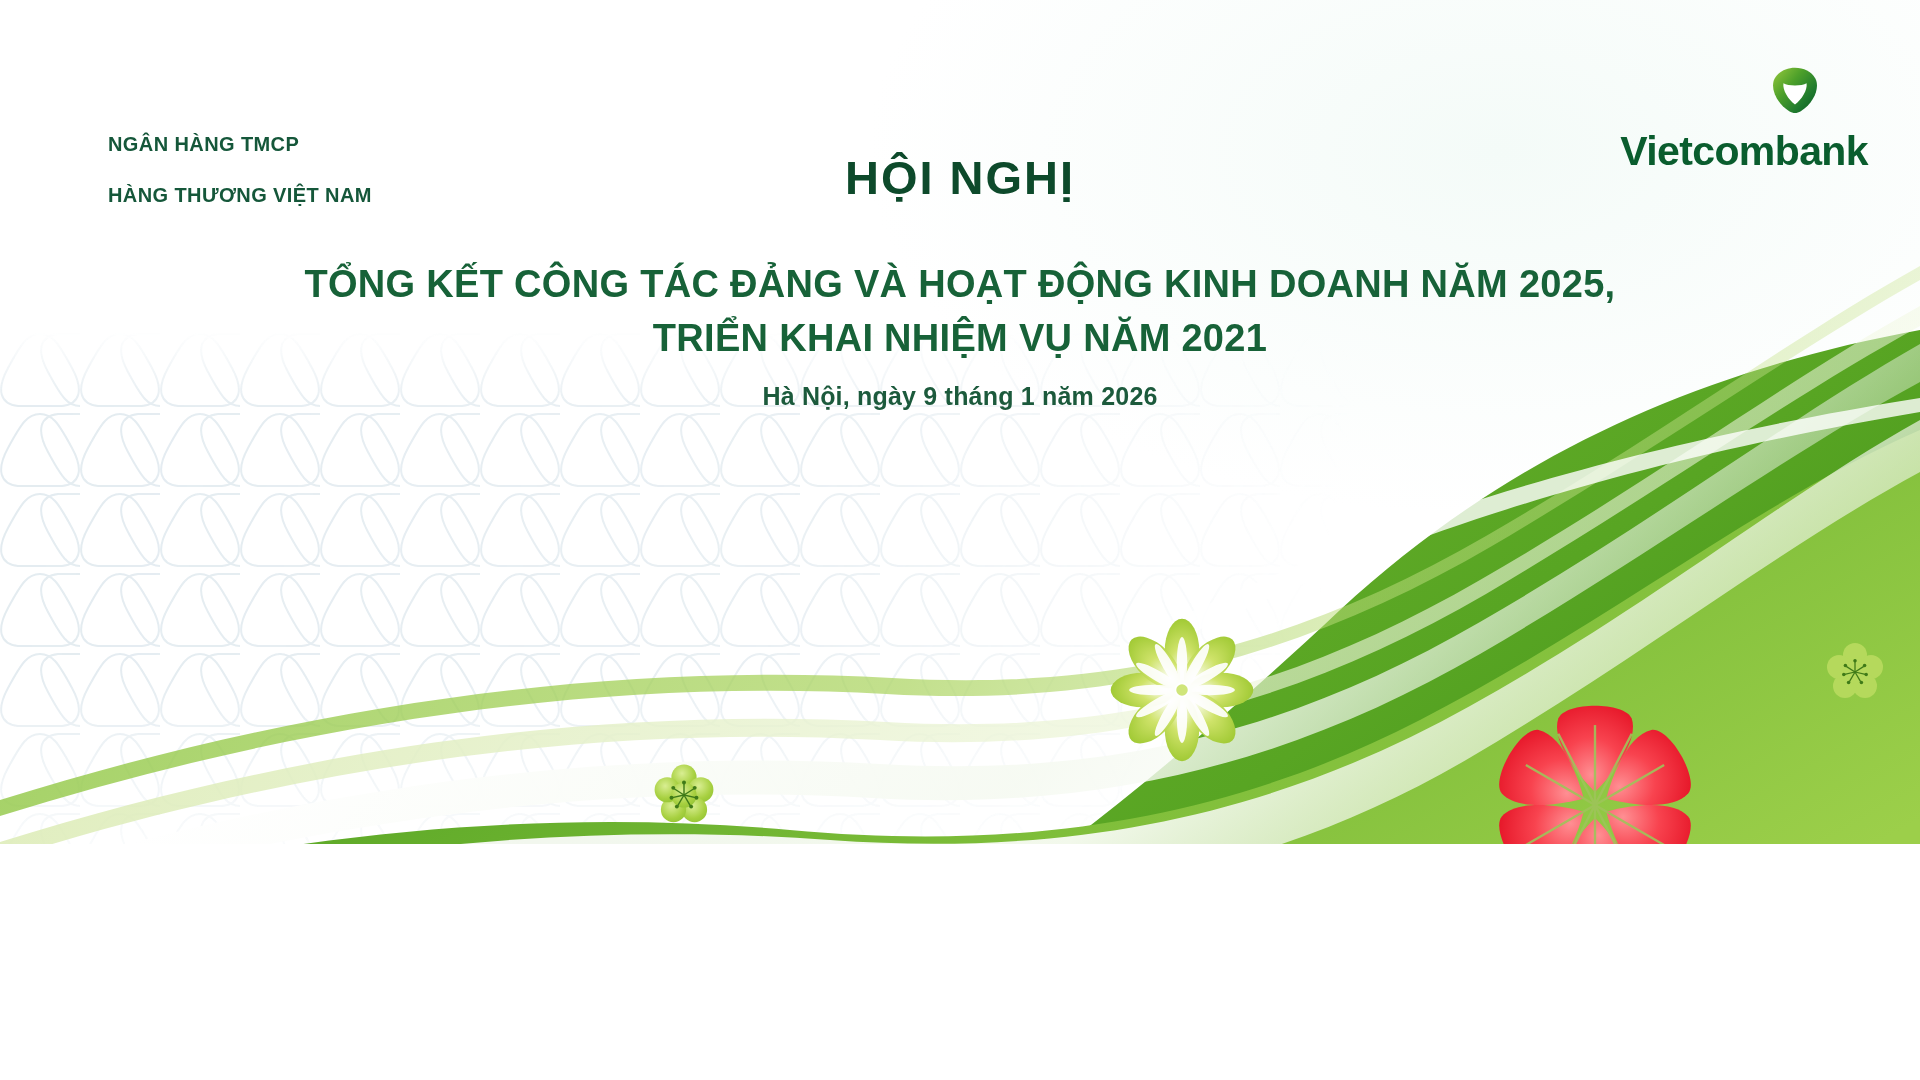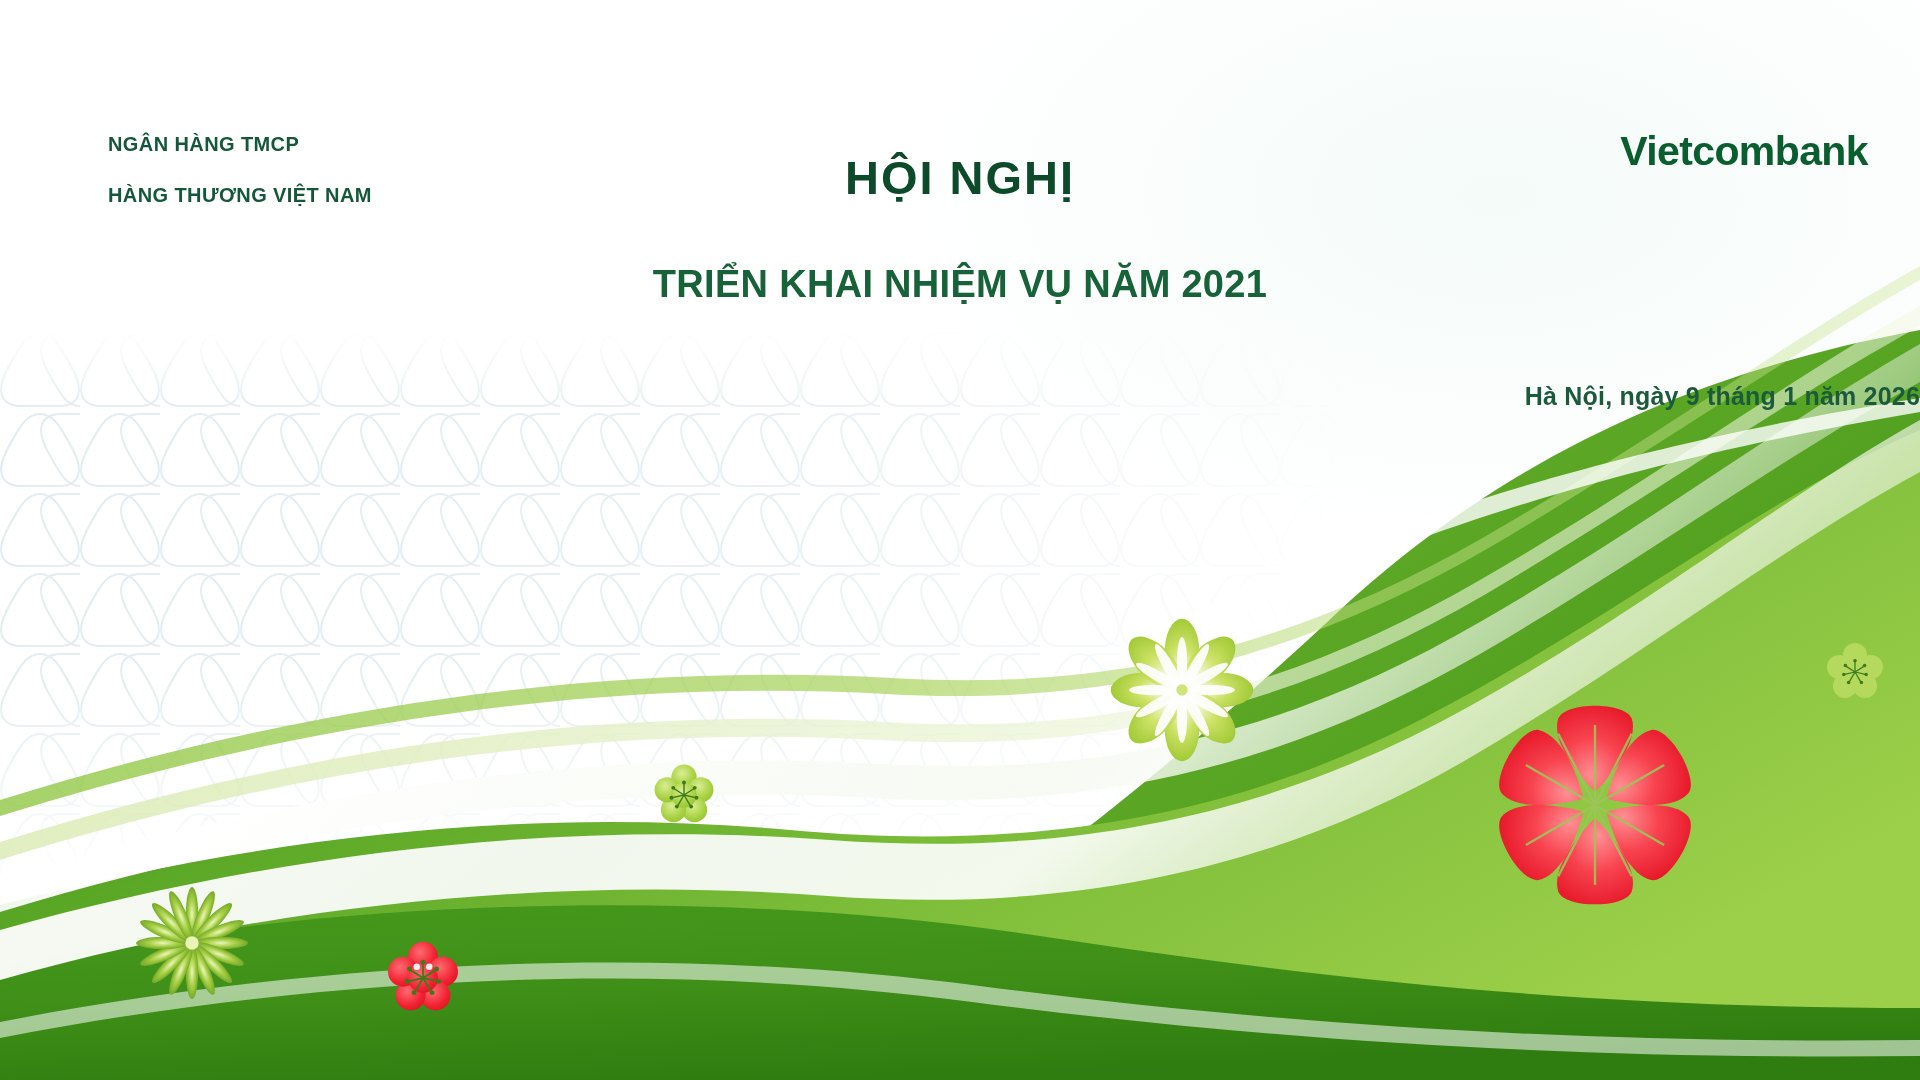--- a/index.html
+++ b/index.html
@@ -5,21 +5,21 @@
 <style>
   * { margin:0; padding:0; box-sizing:border-box; }
   html, body {
     width:1920px; height:1080px;
     overflow:hidden;
     font-family:"Liberation Sans", sans-serif;
     background:#ffffff;
   }
   .slide {
     position:relative;
-    width:1920px; height:1080px;
+    width:1920px; height:844px;
     overflow:hidden;
     background:
       radial-gradient(ellipse 900px 520px at 78% 18%, #f4fbf8 0%, #ffffff 70%),
       linear-gradient(180deg,#ffffff 0%,#fdfefd 55%,#f8fbf7 100%);
     padding-left: 30px;
   }
 
   
   .pattern {
     position:absolute;
@@ -44,21 +44,21 @@
     color:#15573a;
     font-size:20px; font-weight:bold; line-height:1.28;
     letter-spacing:.4px; text-align:left;
     white-space:pre-line;
   }
   .bank-name .l1, .bank-name .l2 { display:block; }
 
   .logo {
     position:absolute; right:52px; top:62px;
     width:250px; height:110px;
-    display:flex; flex-direction:row; align-items:flex-end; justify-content:flex-end;
+    display:flex; flex-direction:column; align-items:flex-end; justify-content:space-between;
   }
   .logo-mark { width:58px; height:58px; margin-right:44px; display:block; }
   .logo-word {
     font-size:41px; font-weight:bold; color:#0a5d2e;
     letter-spacing:-.6px; line-height:1; margin-top:-8px;
   }
 
   
   .title-main {
     position:absolute; left:0; right:0; top:150px;
@@ -70,21 +70,21 @@
   .title-sub {
     position:absolute; left:0; right:0; top:258px;
     text-align:center;
     color:#176238;
     font-size:38px; font-weight:bold;
     line-height:1.42; letter-spacing:.3px;
   }
   .title-sub .s-line { display:block; }
   .date-line {
     position:absolute; left:0; right:0; top:382px;
-    text-align:right;
+    text-align:center;
     color:#1c5a3c;
     font-size:25px; font-weight:bold;
     letter-spacing:.2px;
   }
 </style>
 </head>
 <body>
 
 <div class="slide">
 
@@ -353,18 +353,19 @@
       <path d="M60 12 C78 12 94 20 102 34 C112 52 100 84 72 102 C64 107 56 107 48 102
                C20 84 8 52 18 34 C26 20 42 12 60 12 Z" fill="url(#shieldG)"></path>
       <path d="M36 44 C46 50 74 50 84 44 C86 58 74 78 60 88 C46 78 34 58 36 44 Z" fill="#ffffff"></path>
     </svg>
     <div class="logo-word">Vietcombank</div>
   </div>
 
   <div class="title-main">HỘI NGHỊ</div>
 
   <div class="title-sub">
+    <span class="s-line">TỔNG KẾT CÔNG TÁC ĐẢNG VÀ HOẠT ĐỘNG KINH DOANH NĂM 2025,</span>
     <span class="s-line">TRIỂN KHAI NHIỆM VỤ NĂM 2021</span>
   </div>
 
   <div class="date-line">Hà Nội, ngày 9 tháng 1 năm 2026</div>
 
 </div>
 
 </body></html>

